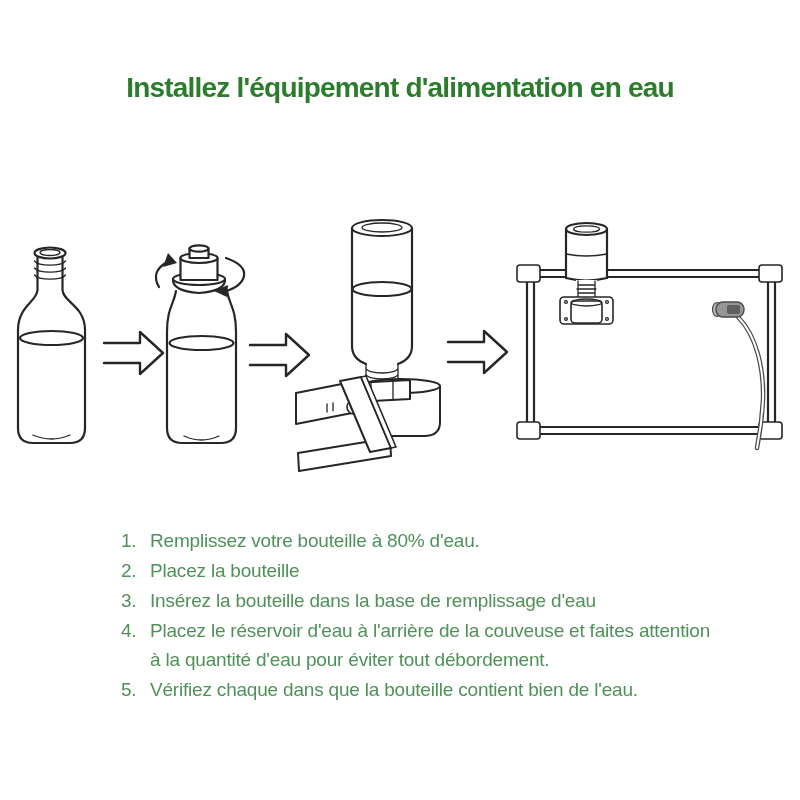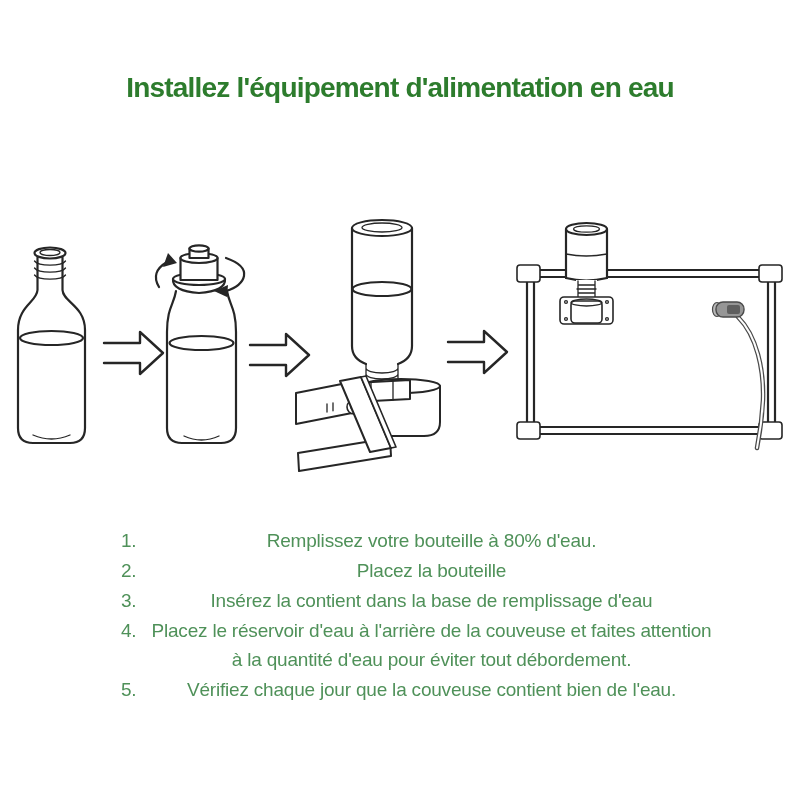--- a/index.html
+++ b/index.html
@@ -31,21 +31,21 @@
   .ah{fill:var(--line-art);stroke:none;}
   .arrow{fill:#fff;stroke:var(--line-art);stroke-width:2.4;stroke-linejoin:round;stroke-linecap:round;}
   .steps{
     position:absolute;left:121px;top:526px;width:592px;
     margin:0;padding:0;list-style:none;
     color:var(--list-green);
     font-size:19px;line-height:29px;letter-spacing:-0.2px;
   }
   .step{display:flex;align-items:flex-start;margin:0 0 1px 0;}
   .step .num{flex:0 0 29px;}
-  .step .txt{flex:1;text-align:center;}
+  .step .txt{flex:1;}
 </style>
 </head>
 <body>
 
 <div class="page">
 
   <h1 class="title">Installez l'équipement d'alimentation en eau</h1>
 
   <svg class="diagram" width="800" height="300" viewBox="0 0 800 300">
 
@@ -141,25 +141,25 @@
     <li class="step">
       <span class="num">1.</span>
       <span class="txt">Remplissez votre bouteille à 80% d'eau.</span>
     </li>
     <li class="step">
       <span class="num">2.</span>
       <span class="txt">Placez la bouteille</span>
     </li>
     <li class="step">
       <span class="num">3.</span>
-      <span class="txt">Insérez la contient dans la base de remplissage d'eau</span>
+      <span class="txt">Insérez la bouteille dans la base de remplissage d'eau</span>
     </li>
     <li class="step">
       <span class="num">4.</span>
       <span class="txt">Placez le réservoir d'eau à l'arrière de la couveuse et faites attention à la quantité d'eau pour éviter tout débordement.</span>
     </li>
     <li class="step">
       <span class="num">5.</span>
-      <span class="txt">Vérifiez chaque jour que la couveuse contient bien de l'eau.</span>
+      <span class="txt">Vérifiez chaque dans que la bouteille contient bien de l'eau.</span>
     </li>
   </ol>
 
 </div>
 
 </body></html>

